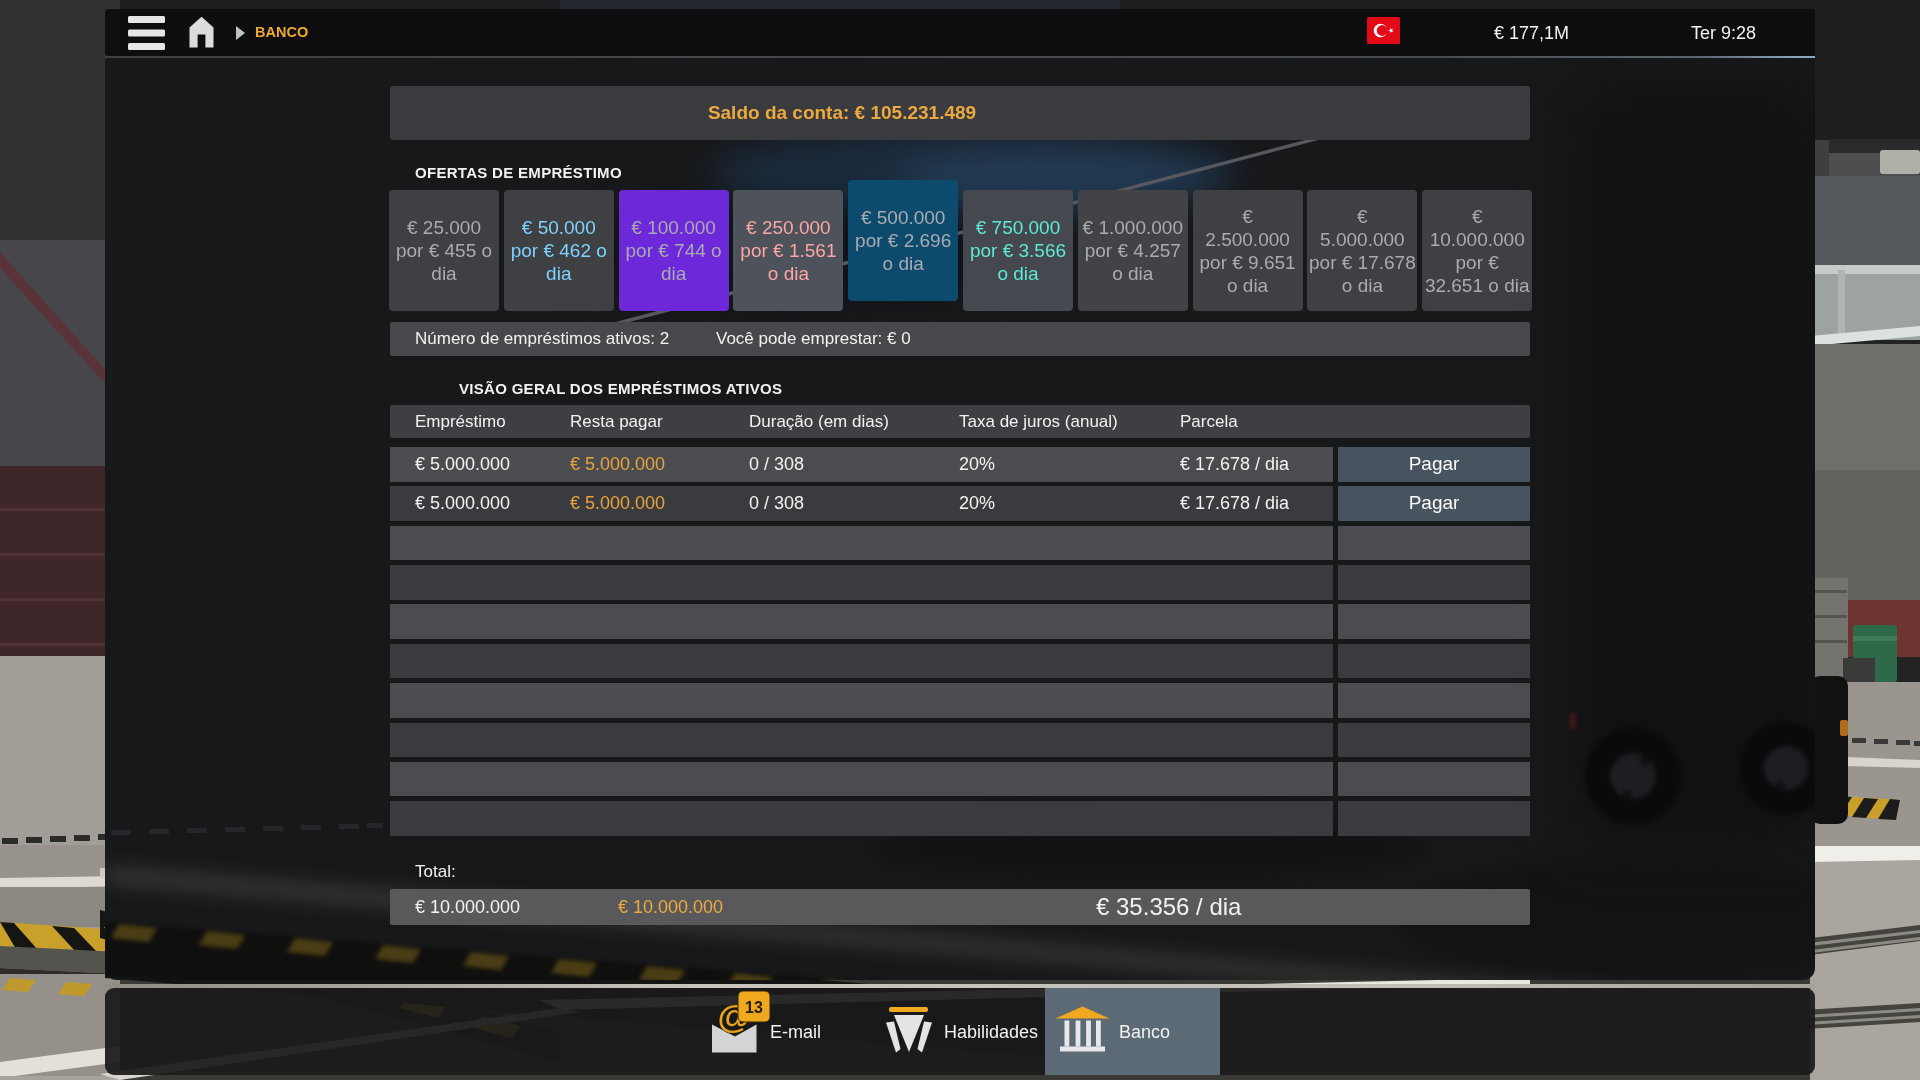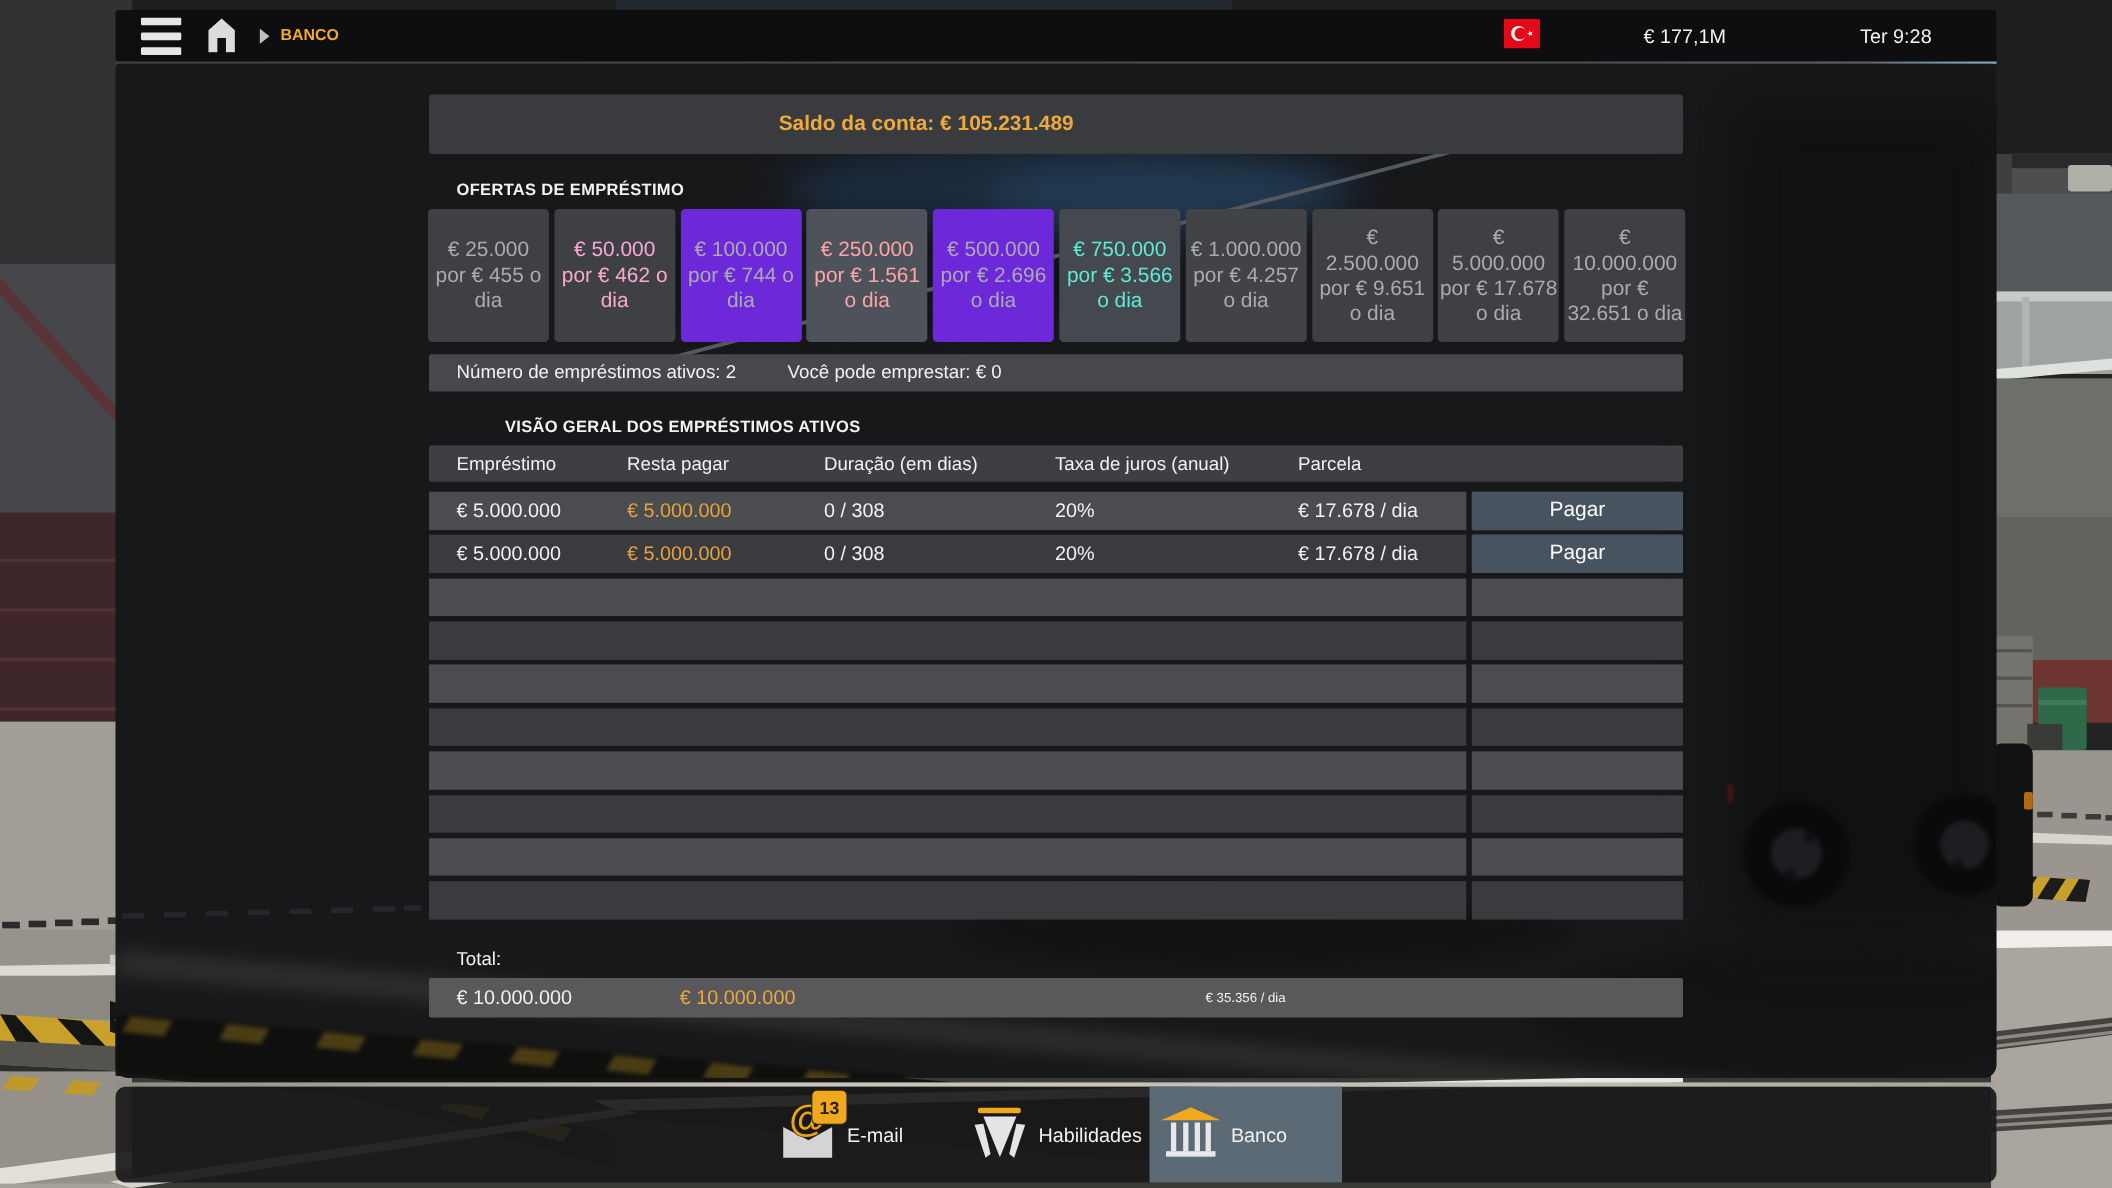--- a/index.html
+++ b/index.html
@@ -209,30 +209,30 @@
 </div>
 
 <div class="abs" style="left:390px;top:86px;width:1140px;height:54px;background:#3a3b3e;border-radius:3px;"></div>
 <div class="t" style="left:390px;top:86px;width:904px;height:54px;line-height:54px;text-align:center;color:#ecaa3e;font-size:19px;font-weight:bold;">Saldo da conta: € 105.231.489</div>
 
 <div class="t" style="left:415px;top:164px;font-size:15px;font-weight:bold;letter-spacing:.3px;">OFERTAS DE EMPRÉSTIMO</div>
 <div id="offers">
     <div class="abs" style="left:389.0px;top:190px;width:110px;height:121px;background:#3f4043;border-radius:4px;color:#aaabaf;font-size:19px;line-height:23px;text-align:center;display:flex;align-items:center;justify-content:center;">
       <div>€ 25.000<br>por € 455 o<br>dia</div>
     </div>
-    <div class="abs" style="left:503.8px;top:190px;width:110px;height:121px;background:#3f4043;border-radius:4px;color:#f9a8d4;font-size:19px;line-height:23px;text-align:center;display:flex;align-items:center;justify-content:center;">
+    <div class="abs" style="left:503.8px;top:190px;width:110px;height:121px;background:#3f4043;border-radius:4px;color:#7dd3fc;font-size:19px;line-height:23px;text-align:center;display:flex;align-items:center;justify-content:center;">
       <div>€ 50.000<br>por € 462 o<br>dia</div>
     </div>
     <div class="abs" style="left:618.6px;top:190px;width:110px;height:121px;background:#6d28d9;border-radius:4px;color:#aaabaf;font-size:19px;line-height:23px;text-align:center;display:flex;align-items:center;justify-content:center;">
       <div>€ 100.000<br>por € 744 o<br>dia</div>
     </div>
     <div class="abs" style="left:733.4px;top:190px;width:110px;height:121px;background:#4d525b;border-radius:4px;color:#fca5a5;font-size:19px;line-height:23px;text-align:center;display:flex;align-items:center;justify-content:center;">
       <div>€ 250.000<br>por € 1.561<br>o dia</div>
     </div>
-    <div class="abs" style="left:848.2px;top:190px;width:110px;height:121px;background:#6d28d9;border-radius:4px;color:#aaabaf;font-size:19px;line-height:23px;text-align:center;display:flex;align-items:center;justify-content:center;">
+    <div class="abs" style="left:848.2px;top:180px;width:110px;height:121px;background:#0c4a6e;border-radius:4px;color:#aaabaf;font-size:19px;line-height:23px;text-align:center;display:flex;align-items:center;justify-content:center;">
       <div>€ 500.000<br>por € 2.696<br>o dia</div>
     </div>
     <div class="abs" style="left:963.0px;top:190px;width:110px;height:121px;background:#45484e;border-radius:4px;color:#5eead4;font-size:19px;line-height:23px;text-align:center;display:flex;align-items:center;justify-content:center;">
       <div>€ 750.000<br>por € 3.566<br>o dia</div>
     </div>
     <div class="abs" style="left:1077.8px;top:190px;width:110px;height:121px;background:#414347;border-radius:4px;color:#aaabaf;font-size:19px;line-height:23px;text-align:center;display:flex;align-items:center;justify-content:center;">
       <div>€ 1.000.000<br>por € 4.257<br>o dia</div>
     </div>
     <div class="abs" style="left:1192.6px;top:190px;width:110px;height:121px;background:#3f4043;border-radius:4px;color:#aaabaf;font-size:19px;line-height:23px;text-align:center;display:flex;align-items:center;justify-content:center;">
       <div>€<br>2.500.000<br>por € 9.651<br>o dia</div>
@@ -288,21 +288,21 @@
     <div class="abs" style="left:390px;top:761.8px;width:943px;height:34.5px;background:#4b4c4f;"></div>
     <div class="abs" style="left:1338px;top:761.8px;width:192px;height:34.5px;background:#4b4c4f;"></div>
     <div class="abs" style="left:390px;top:801.2px;width:943px;height:34.5px;background:#3a3b3e;"></div>
     <div class="abs" style="left:1338px;top:801.2px;width:192px;height:34.5px;background:#3a3b3e;"></div>
   </div>
 
 <div class="t" style="left:415px;top:862px;">Total:</div>
 <div class="abs" style="left:390px;top:889px;width:1140px;height:36px;background:#59595c;border-radius:2px;"></div>
 <div class="t" style="left:415px;top:889px;line-height:36px;font-size:18px;">€ 10.000.000</div>
 <div class="t" style="left:618px;top:889px;line-height:36px;font-size:18px;color:#ecaa3e;">€ 10.000.000</div>
-<div class="t" style="left:1096px;top:889px;line-height:36px;font-size:12px;">€ 35.356 / dia</div>
+<div class="t" style="left:1096px;top:889px;line-height:36px;font-size:24px;">€ 35.356 / dia</div>
 
 <div class="abs" style="left:105px;top:984px;width:1710px;height:4px;background:linear-gradient(90deg,#8f8c85,#c8c5bf 35%,#c2bfb8 75%,#a5a29b);"></div>
 <div class="abs" style="left:105px;top:988px;width:1710px;height:87px;background:rgba(26,26,27,.93);border-radius:9px;"></div>
 <div class="abs" style="left:1045px;top:988px;width:175px;height:87px;background:#5c6a76;"></div>
 
 <svg class="abs" style="left:705px;top:985px" width="70" height="72" viewBox="0 0 70 72">
   <polygon points="7,39.5 30,51.5 51.5,39.5 51.5,67.5 7,67.5" fill="#d4d4d6"></polygon>
   <text x="29" y="43" font-family="Liberation Sans" font-size="34" font-weight="bold" fill="#e8a21c" text-anchor="middle" stroke="#241d08" stroke-width="1" paint-order="stroke">@</text>
   <rect x="33" y="6" width="32" height="31" rx="5" fill="#f0a81e" stroke="#2a2208" stroke-width="1"></rect>
   <text x="49" y="28" font-family="Liberation Sans" font-size="16" font-weight="bold" fill="#232008" text-anchor="middle">13</text>

